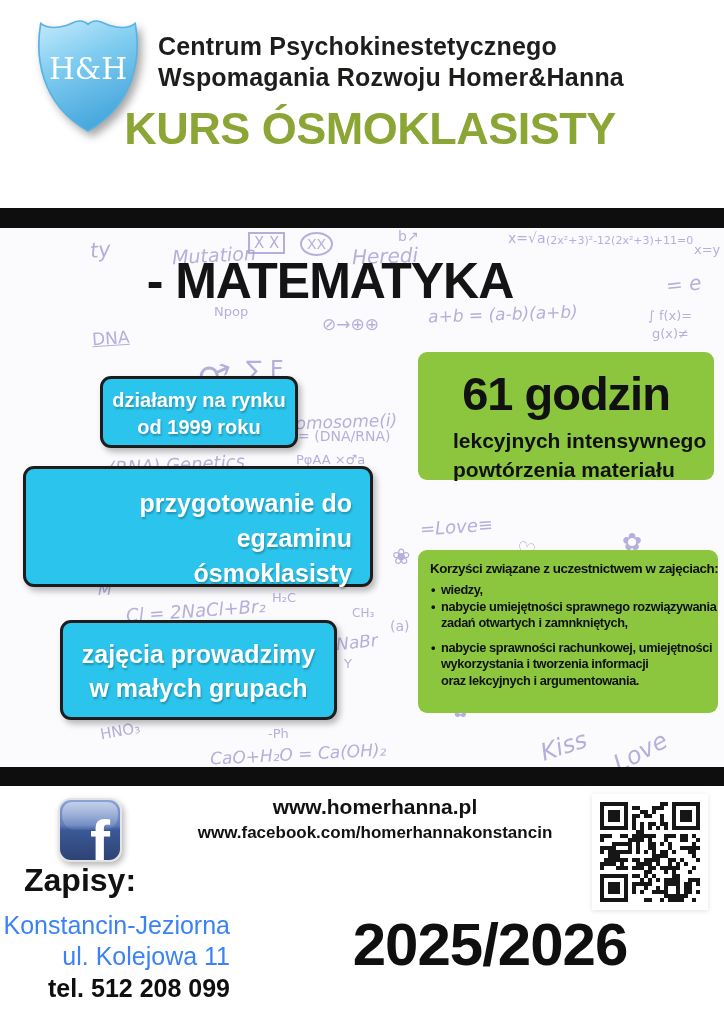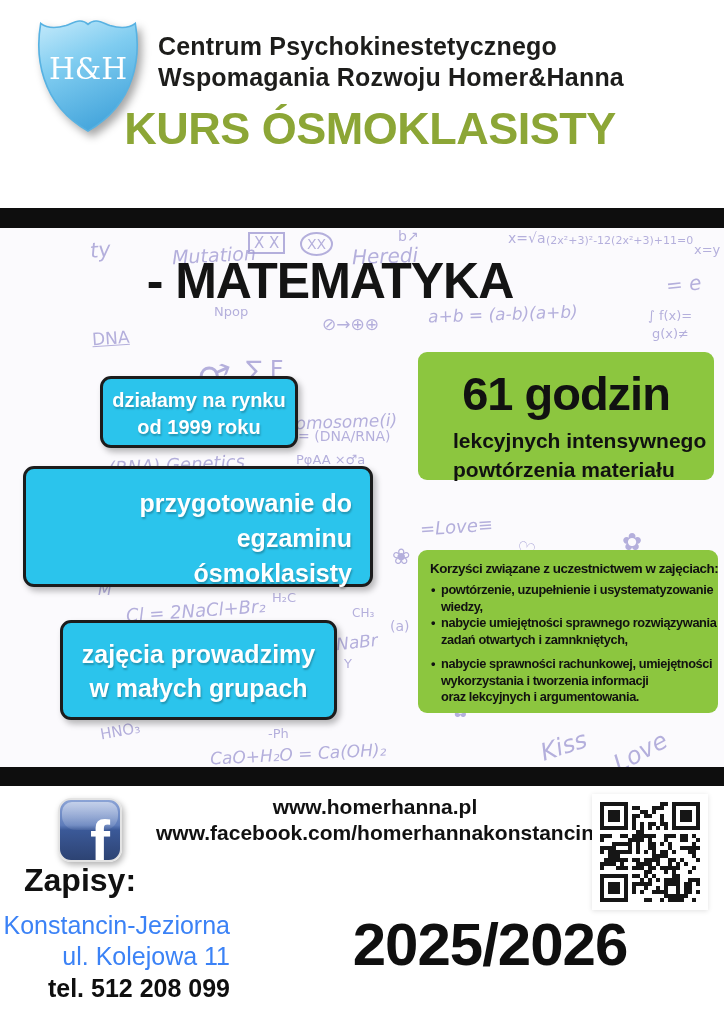--- a/index.html
+++ b/index.html
@@ -49,21 +49,21 @@
   
   #fb-icon{left:58px;top:12px;width:64px;height:64px;border-radius:13px;overflow:hidden;
            background:linear-gradient(#8ba3d6 0%,#5e7cba 42%,#3b5998 50%,#2d4373 100%);
            border:2px solid #e3e3e3;box-shadow:2px 3px 6px rgba(0,0,0,.3);box-sizing:border-box;}
   #fb-icon .f{position:absolute;right:10px;bottom:-16px;color:#fff;font-weight:bold;font-size:60px;
               font-family:"Liberation Sans",sans-serif;}
   #fb-icon .gloss{position:absolute;left:2px;right:2px;top:2px;height:28px;border-radius:10px 10px 14px 14px;
                   background:linear-gradient(rgba(255,255,255,.5),rgba(255,255,255,.06));}
   #url-block{left:60px;top:8px;width:630px;text-align:center;font-weight:bold;color:#111;}
   #url-site{font-size:21px;line-height:26px;}
-  #url-fb{font-size:21px;line-height:26px;}
+  #url-fb{font-size:17px;line-height:26px;}
   #qr-plate{left:592px;top:8px;width:116px;height:116px;background:#fff;box-shadow:0 1px 5px rgba(0,0,0,.12);}
   #qr-plate svg{position:absolute;left:8px;top:8px;}
   #signup-label{left:24px;top:76px;font-size:32px;font-weight:800;color:#111;}
   #address-block{left:0;top:124px;width:230px;text-align:right;}
   .addr-light{font-size:25px;line-height:31px;color:#3b82f6;font-weight:400;}
   #phone-line{font-size:25px;line-height:33px;color:#0f0f0f;font-weight:bold;}
   #school-year{left:310px;top:124px;width:360px;text-align:center;font-size:60px;font-weight:800;
                letter-spacing:-1px;color:#0f0f0f;}
 </style>
 </head>
@@ -157,21 +157,20 @@
     </div>
 
     <div id="box-exam" class="abs cyan-box">
       <div>przygotowanie do egzaminu</div>
       <div>ósmoklasisty</div>
     </div>
 
     <div id="box-benefits" class="abs green-box">
       <div id="benefits-title">Korzyści związane z uczestnictwem w zajęciach:</div>
       <div class="bullet" id="bullet-1">
-        <div class="bl">powtórzenie, uzupełnienie i usystematyzowanie</div>
         <div class="bl">wiedzy,</div>
       </div>
       <div class="bullet" id="bullet-2">
         <div class="bl">nabycie umiejętności sprawnego rozwiązywania</div>
         <div class="bl">zadań otwartych i zamnkniętych,</div>
       </div>
       <div class="bullet" id="bullet-3">
         <div class="bl">nabycie sprawności rachunkowej, umiejętności</div>
         <div class="bl">wykorzystania i tworzenia informacji</div>
         <div class="bl">oraz lekcyjnych i argumentowania.</div>

